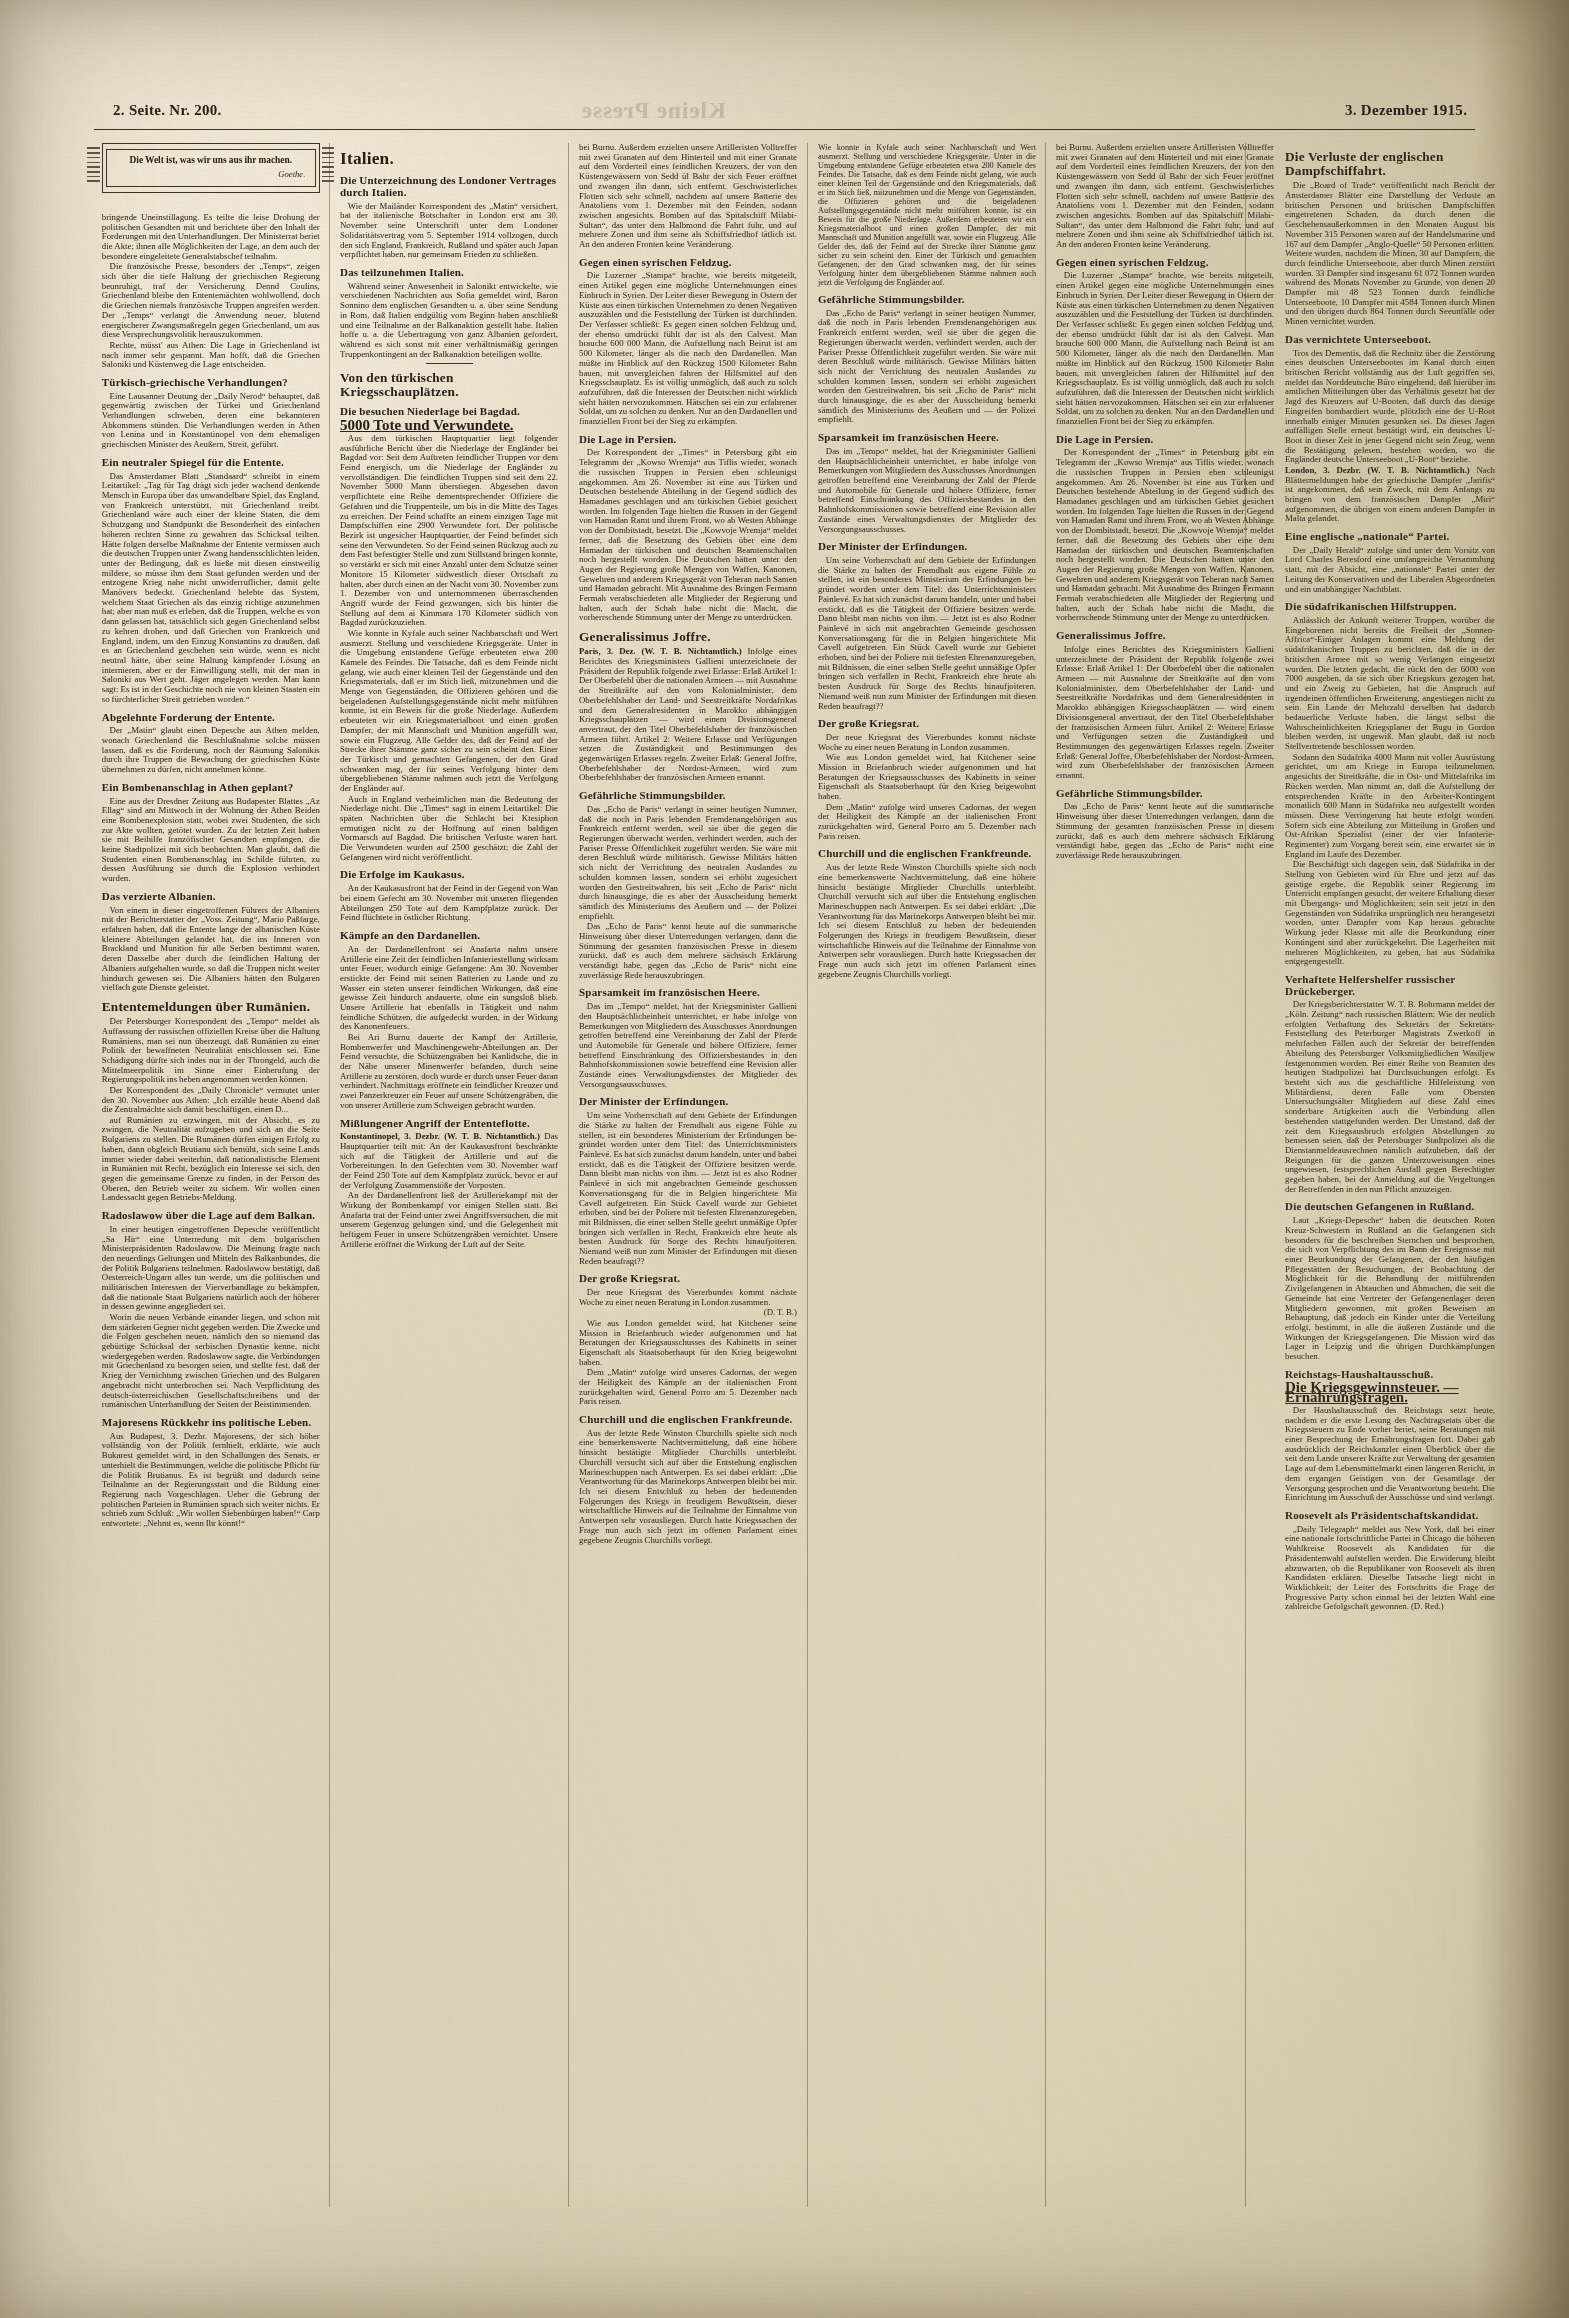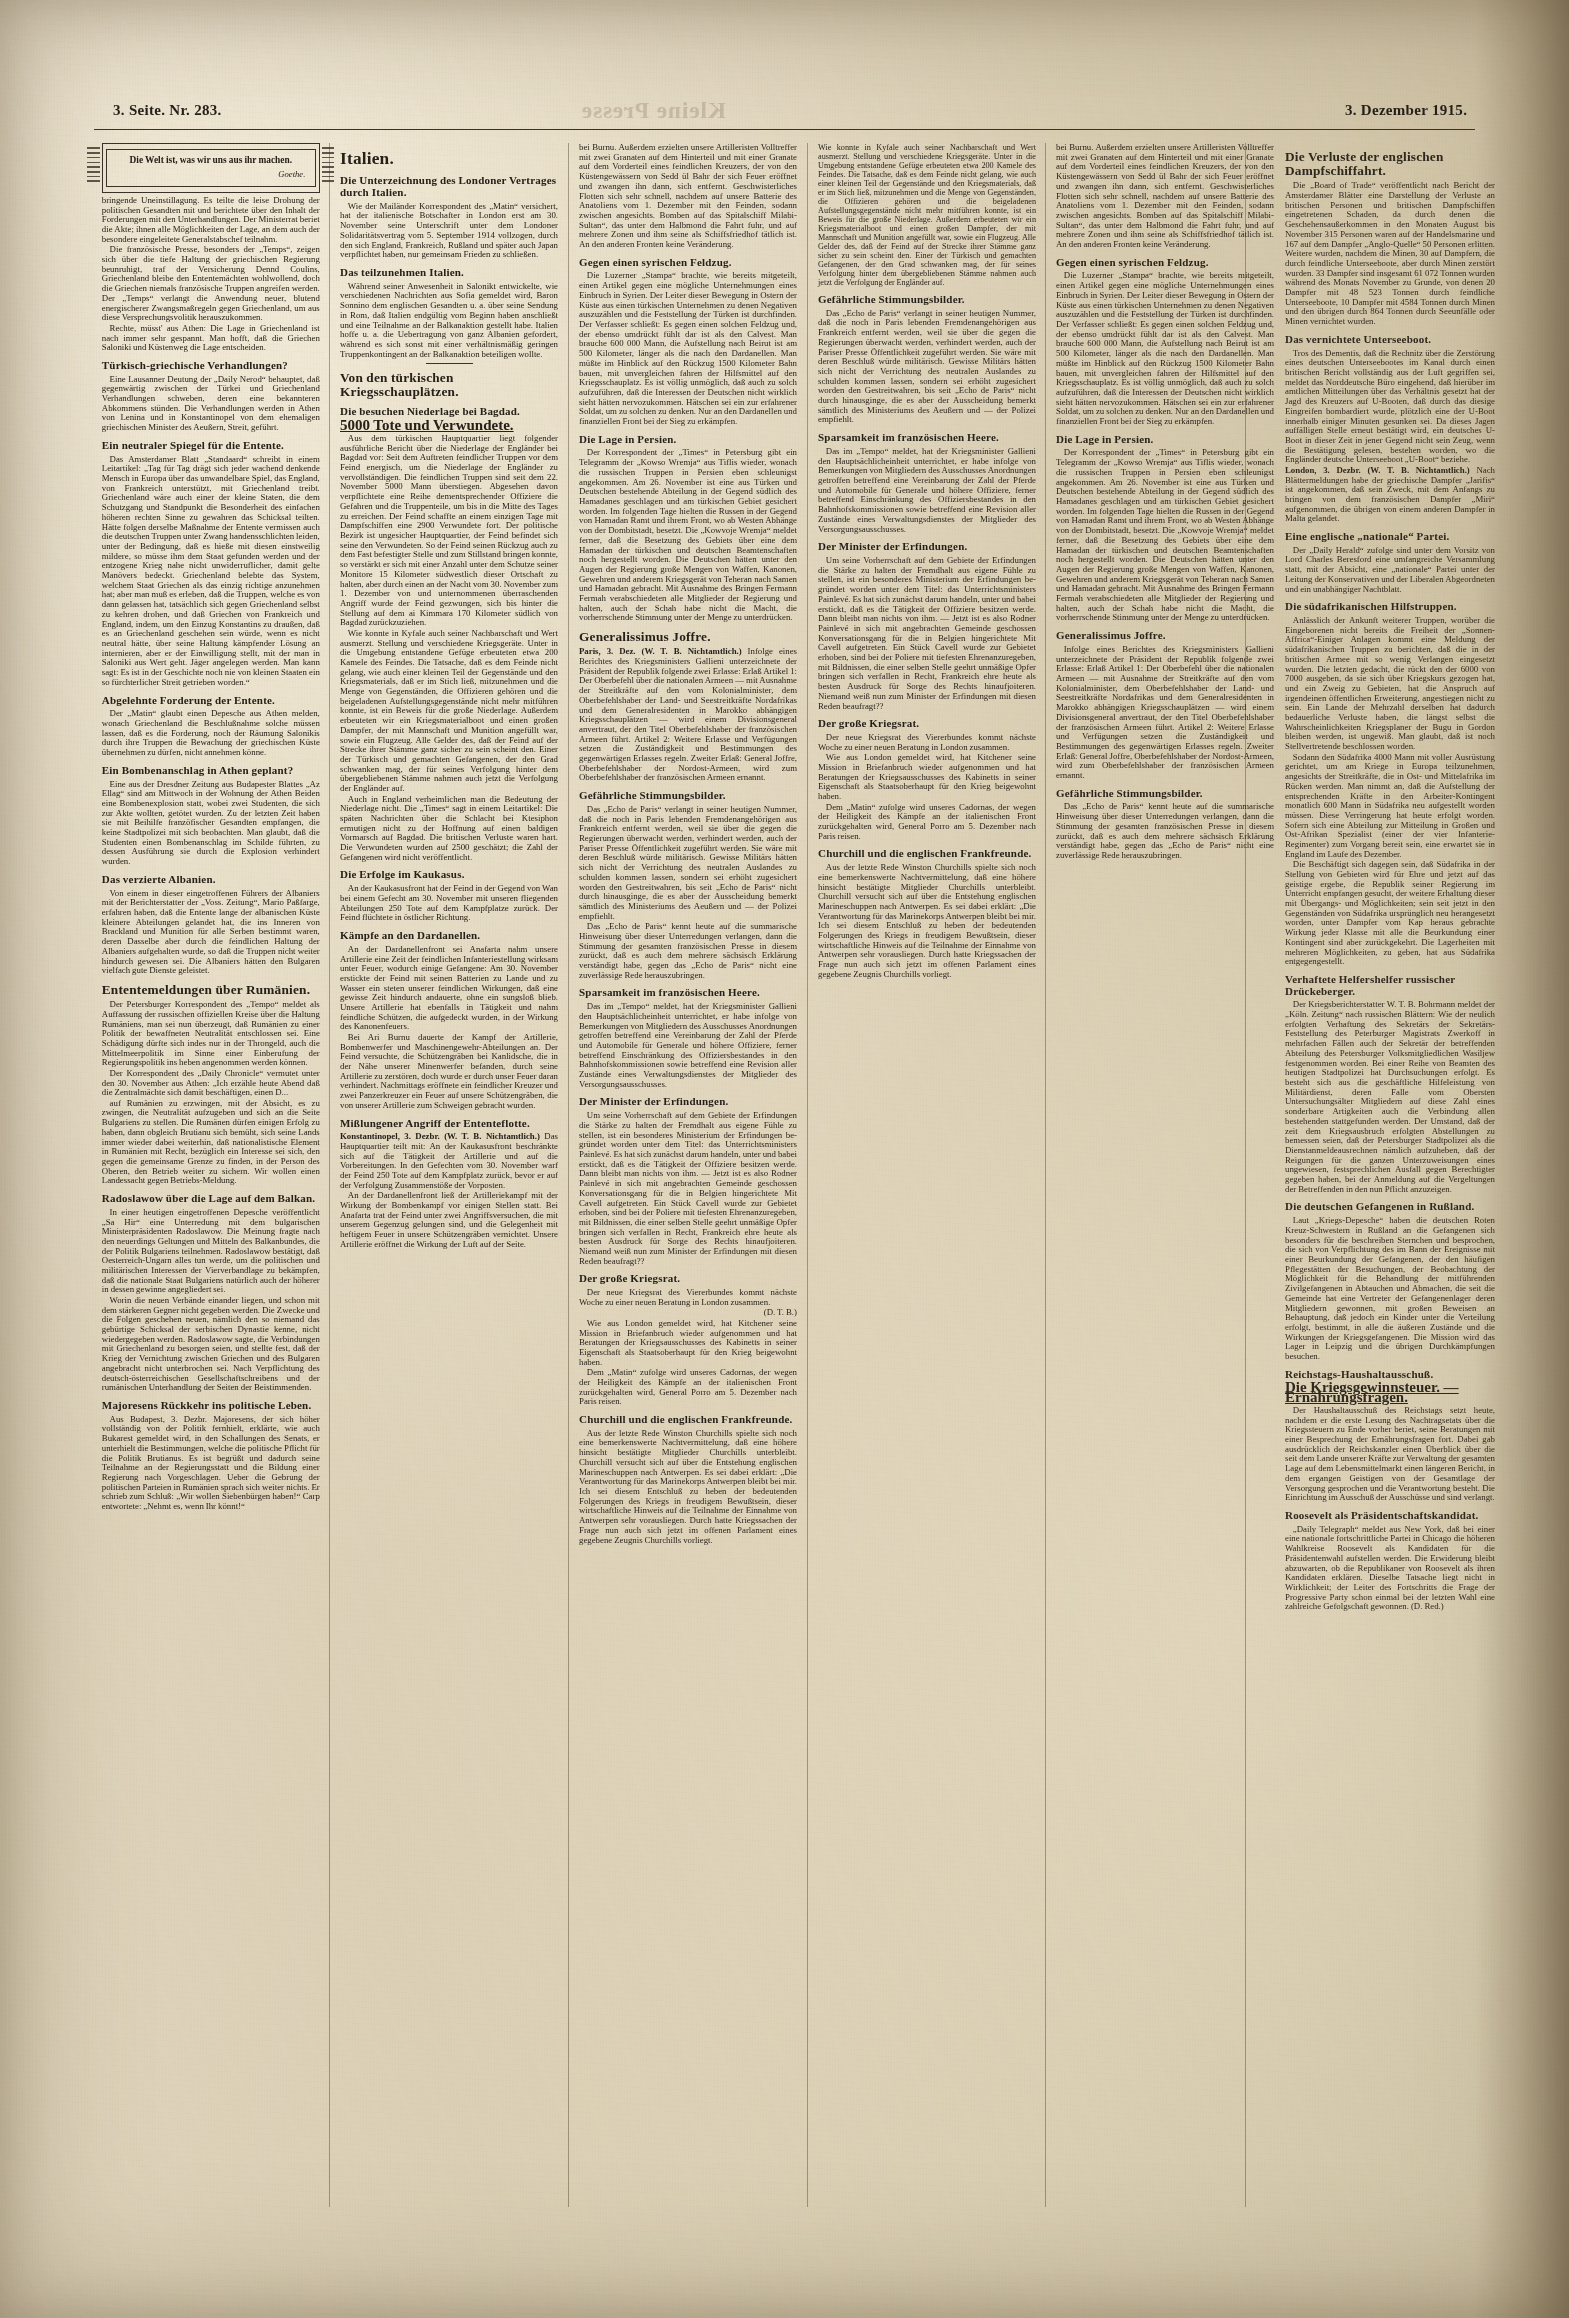--- a/index.html
+++ b/index.html
@@ -101,21 +101,21 @@
   .dateline{font-weight:bold;}
   .sep{
     width:47px;height:0;border-top:0.8px solid #3b3328;margin:3.9px auto 4.7px auto;
   }
   .tiny{font-size:8.2px;line-height:9px;}
 
   
   .ornbox{
     border:1.6px solid #3a3228;
     padding:4.7px 3.1px;
-    margin:0 0 3px 0;
+    margin:0 0 20px 0;
     text-align:center;
     position:relative;
   }
   .ornbox .inner{border:0.8px solid #3a3228;padding:6.3px 4.7px;}
   .ornbox .l1{font-size:9.4px;font-weight:bold;}
   .ornbox .l2{font-size:8.6px;text-align:right;margin-top:4.7px;padding-right:4.7px;font-style:italic;}
   .ornwing{position:absolute;top:3.1px;width:12.6px;height:35px;
     background:repeating-linear-gradient(0deg,#3a3228 0 1.6px,transparent 1.6px 4.7px);opacity:.8;}
   .ornwing.l{left:-15.7px;}
   .ornwing.r{right:-15.7px;}
@@ -128,21 +128,21 @@
 </head>
 <body>
 
 <div id="paper"></div>
 <div id="grain"></div>
 <div id="fold"></div>
 
 <div id="sheet">
 
   <div class="runhead">
-    <span class="lft">3. Seite. Nr. 283.</span>
+    <span class="lft">2. Seite. Nr. 200.</span>
     <span class="ghost" style="left:487px">Kleine Presse</span>
     <span class="rgt">3. Dezember 1915.</span>
     <div class="rule"></div>
   </div>
 
   <div class="colrule" style="left:235px"></div>
   <div class="colrule" style="left:474px"></div>
   <div class="colrule" style="left:713px"></div>
   <div class="colrule" style="left:951px"></div>
   <div class="colrule" style="left:1151px"></div>

